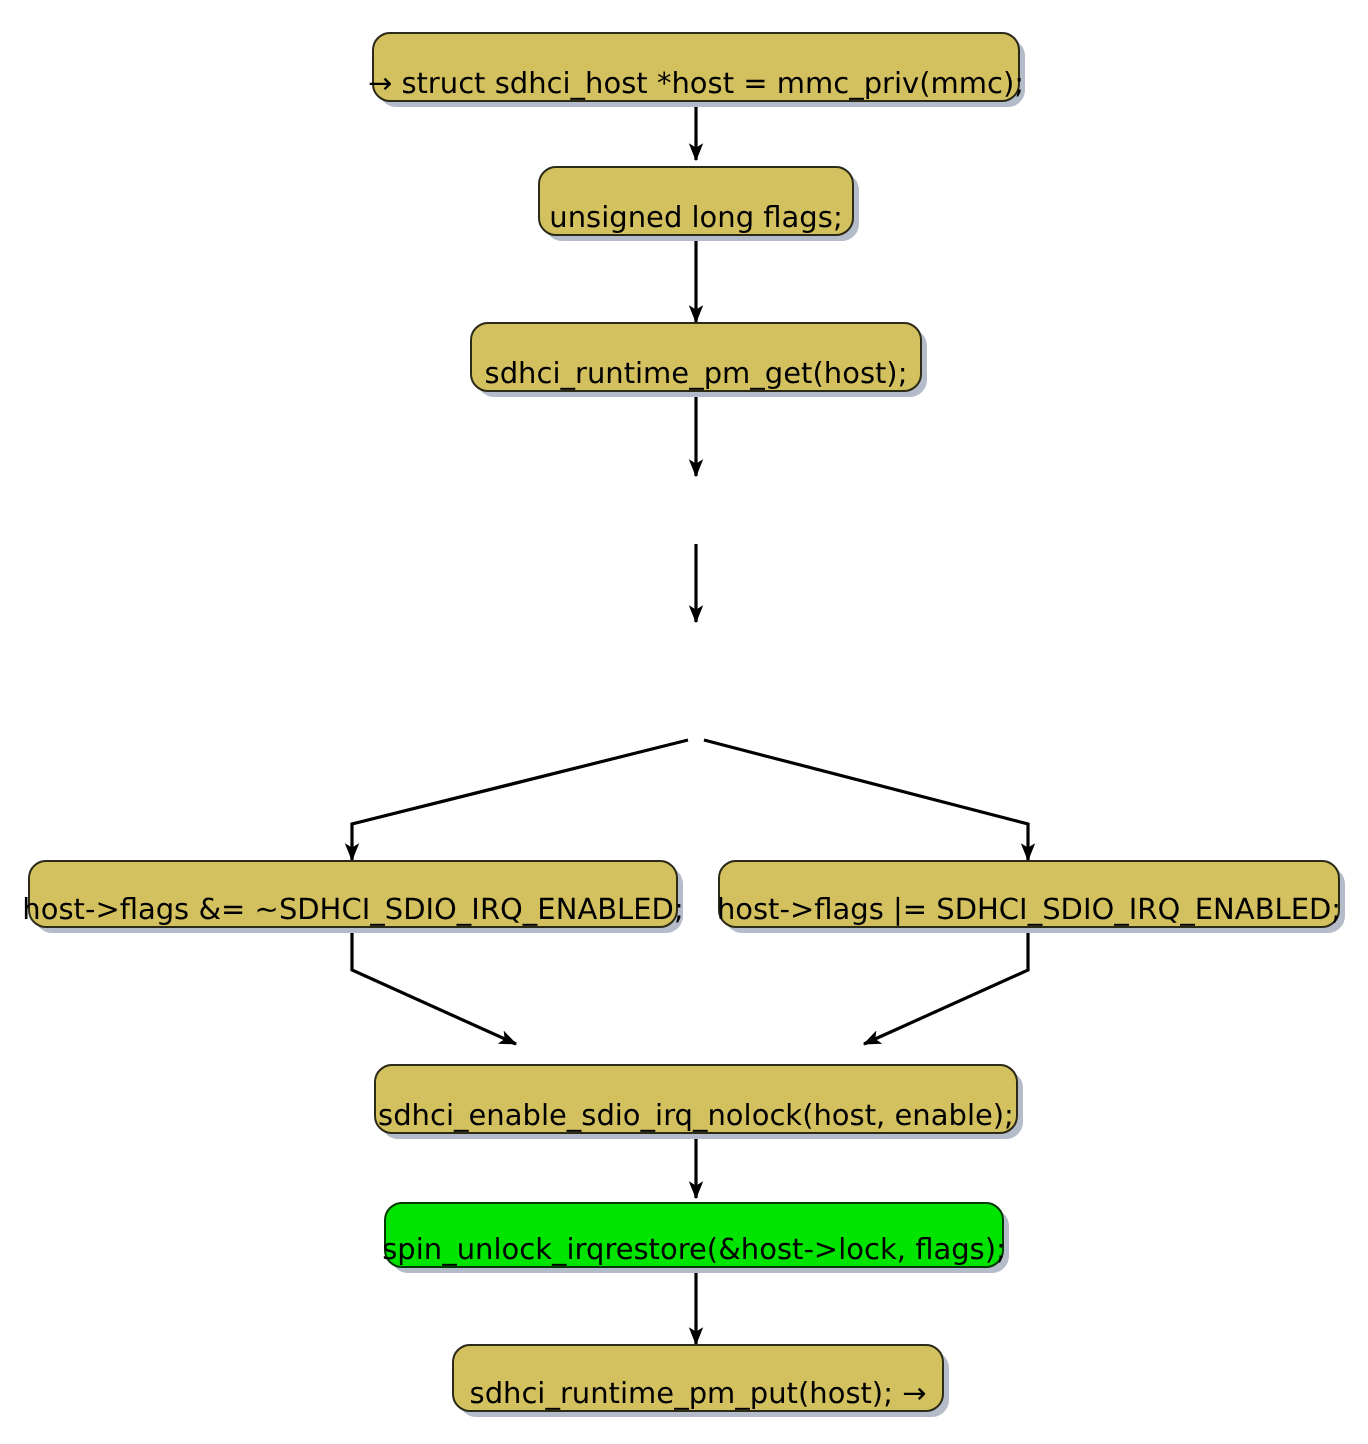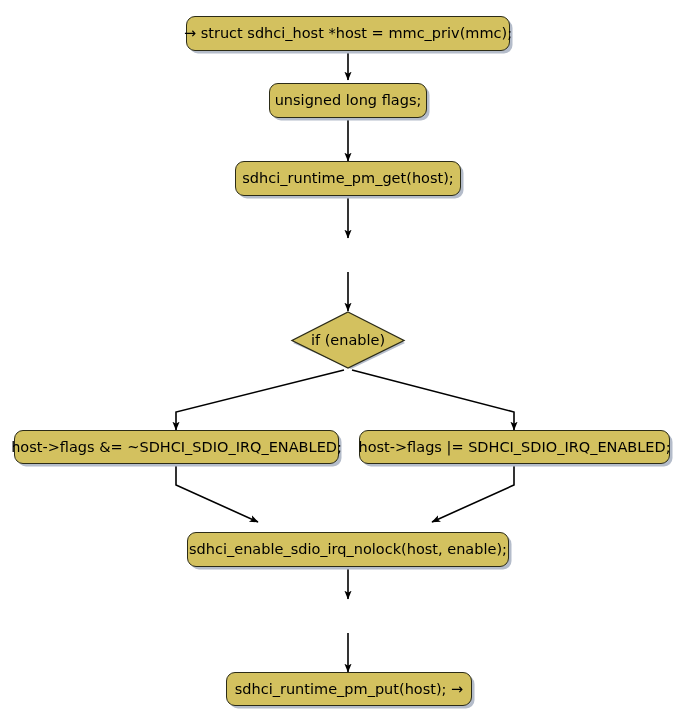--- a/index.html
+++ b/index.html
@@ -20,21 +20,21 @@
     left: 0;
     top: 0;
     width: 684px;
     height: 722px;
     pointer-events: none;
   }
   .node {
     position: absolute;
     box-sizing: border-box;
     display: flex;
-    align-items: center;
+    align-items: flex-end;
     justify-content: center;
     border: 1.3px solid #2b2b17;
     border-radius: 9px;
     background: #d3c15f;
     color: #000000;
     font-size: 14.5px;
     line-height: 1;
     white-space: nowrap;
     box-shadow: 3px 3px 0 -0.5px #b4bcca;
   }
@@ -133,38 +133,34 @@
 
   <div class="node" style="left:269px; top:83px; width:158px; height:35px;">
     <span class="label">unsigned long flags;</span>
   </div>
 
   <div class="node" style="left:235px; top:161px; width:226px; height:35px;">
     <span class="label">sdhci_runtime_pm_get(host);</span>
   </div>
 
 
-  <div class="diamond" style="left:288px; top:311px; width:120px; height:59px;">
-    <svg class="dshape" viewBox="0 0 120 59" preserveAspectRatio="none">
-      <polygon points="63,3 117,32 63,58 5,32" fill="#b4bcca" stroke="none"></polygon>
-      <polygon points="60,1 116,29.5 60,57 4,29.5" fill="#d3c15f" stroke="#2b2b17" stroke-width="1.3"></polygon>
-    </svg>
-    <span class="label">if (enable)</span>
-  </div>
 
   <div class="node" style="left:14px; top:430px; width:325px; height:34px;">
     <span class="label">host-&gt;flags &amp;= ~SDHCI_SDIO_IRQ_ENABLED;</span>
   </div>
 
   <div class="node" style="left:359px; top:430px; width:311px; height:34px;">
     <span class="label">host-&gt;flags |= SDHCI_SDIO_IRQ_ENABLED;</span>
   </div>
 
   <div class="node" style="left:187px; top:532px; width:322px; height:35px;">
     <span class="label">sdhci_enable_sdio_irq_nolock(host, enable);</span>
   </div>
 
+  <div class="node green" style="left:192px; top:601px; width:310px; height:33px;">
+    <span class="label">spin_unlock_irqrestore(&amp;host-&gt;lock, flags);</span>
+  </div>
 
   <div class="node" style="left:226px; top:672px; width:246px; height:34px;">
     <span class="label">sdhci_runtime_pm_put(host); →</span>
   </div>
 
 </div>
 
 </body></html>

